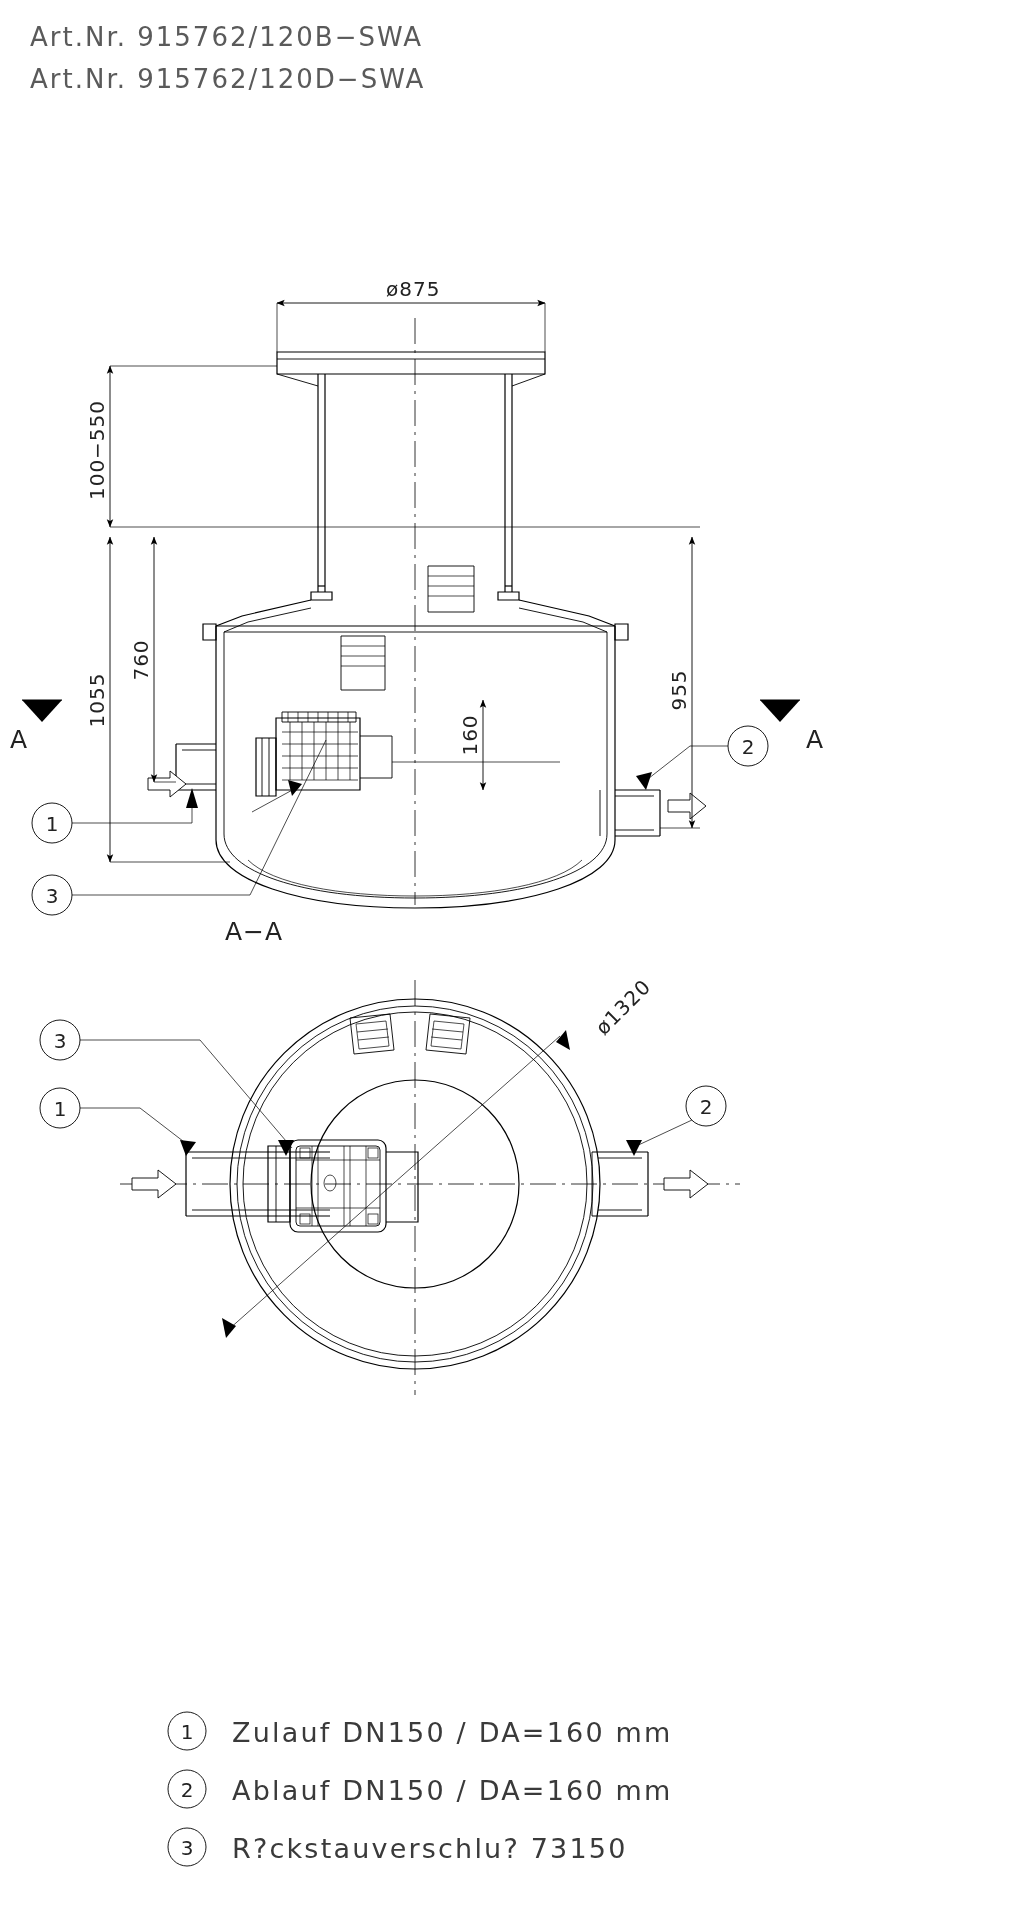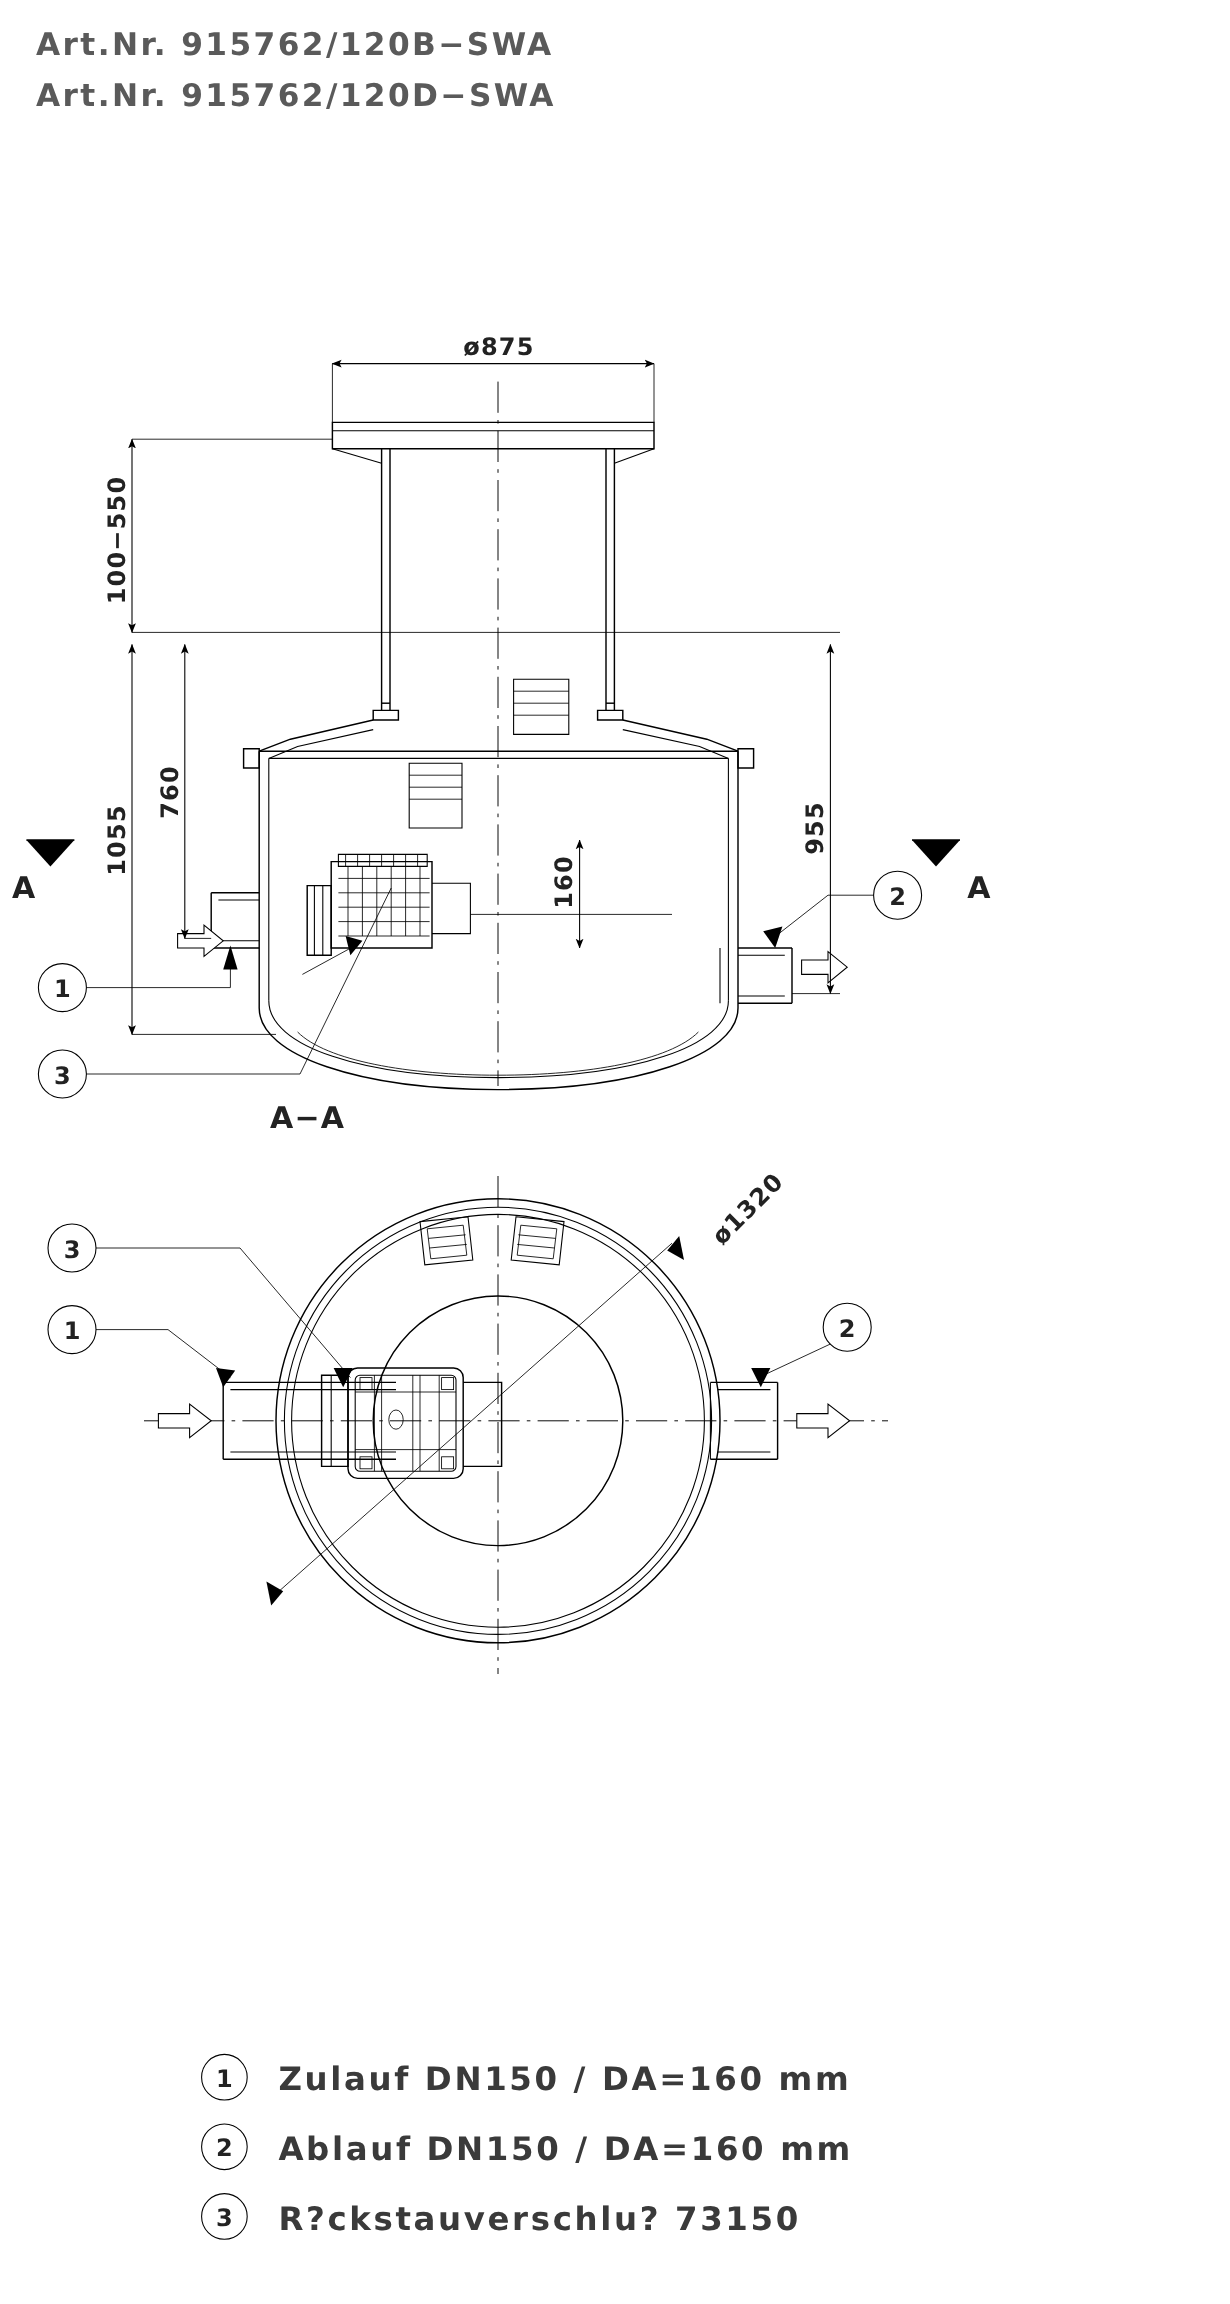--- a/index.html
+++ b/index.html
@@ -2,21 +2,21 @@
 <html><head>
 <meta charset="utf-8">
 <title>Technical Drawing</title>
 <style>
   html,body{margin:0;padding:0;background:#ffffff;}
   body{
     width:1025px;height:1920px;position:relative;overflow:hidden;
     font-family:"DejaVu Sans", sans-serif;
     color:#1a1a1a;
   }
-  #sheet{position:absolute;inset:0;font-weight:bold;}
+  #sheet{position:absolute;inset:0;}
   svg#drawing{position:absolute;left:0;top:0;width:1025px;height:1920px;display:block;}
 
   
   .t{font-family:"DejaVu Sans", sans-serif;fill:#3a3a3a;}
   .title-text{font-size:26px;letter-spacing:2.0px;fill:#5a5a5a;}
   .dim-text{font-size:20px;letter-spacing:1.0px;fill:#222;}
   .legend-text{font-size:27px;letter-spacing:2.2px;fill:#3a3a3a;}
   .sect-text{font-size:25px;letter-spacing:1px;fill:#222;}
   .balloon-text{font-size:20px;fill:#222;}
 

